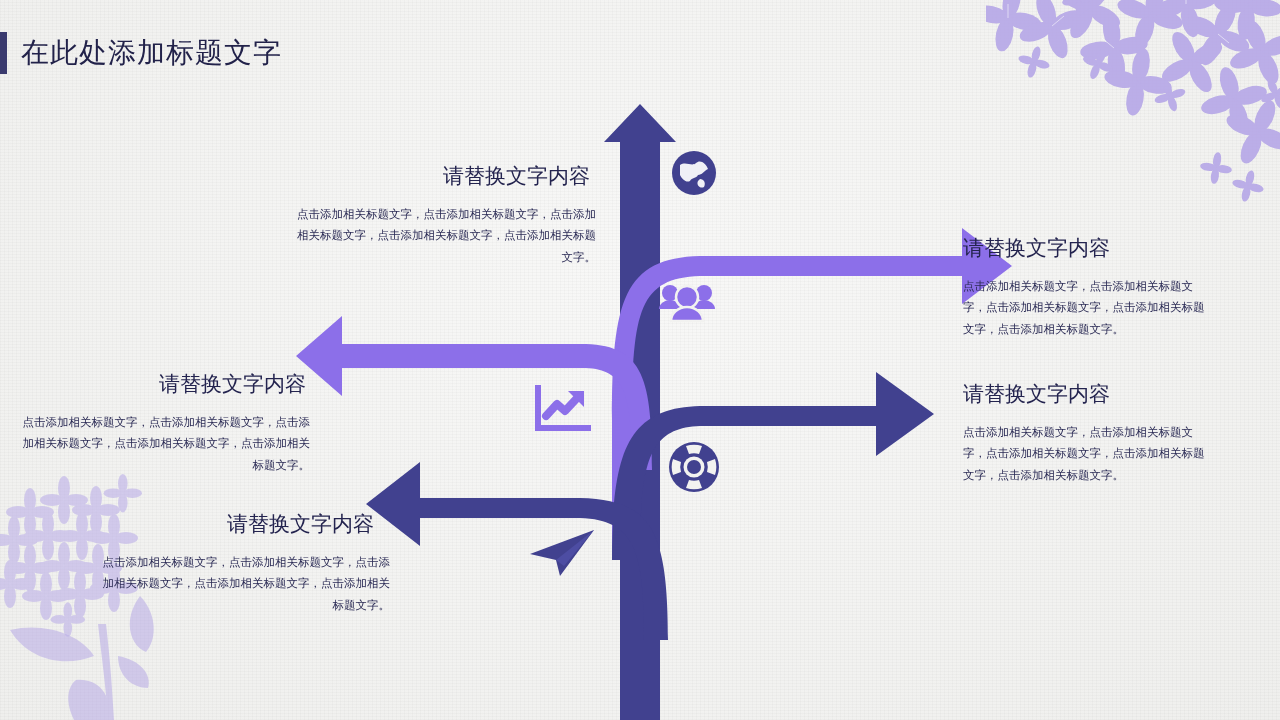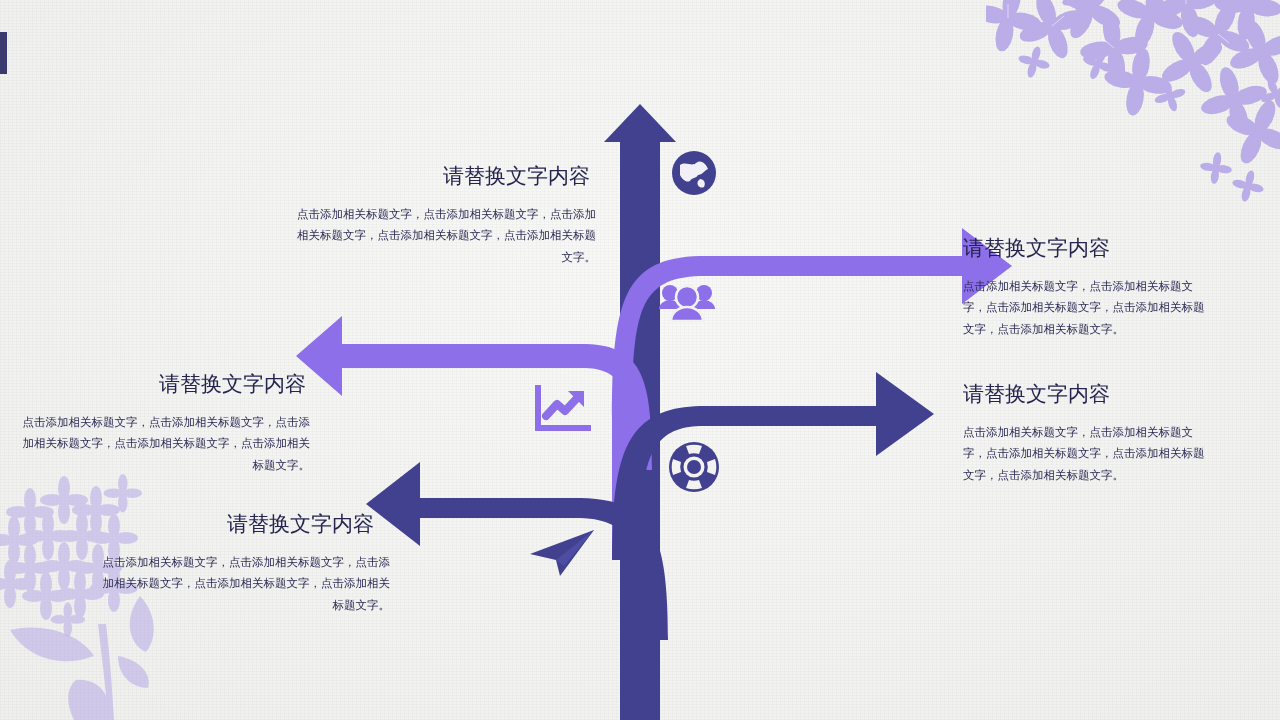--- a/index.html
+++ b/index.html
@@ -151,20 +151,21 @@
     <path d="M20 156 C54 148 90 160 104 182 C74 194 38 186 20 156 Z"></path>
     <path d="M150 122 C166 138 168 164 156 178 C140 172 132 146 150 122 Z"></path>
     <path d="M128 182 C150 186 162 200 158 214 C142 214 128 202 128 182 Z"></path>
     <path d="M86 206 C106 204 122 218 120 246 L84 246 C76 230 76 214 86 206 Z"></path>
   </g>
 </svg>
 </div>
 
 <div id="header">
   <div id="title-accent-bar"></div>
+  <div id="page-title">在此处添加标题文字</div>
 </div>
 
 <svg id="diagram" viewBox="0 0 1280 720">
 
   <g>
     <path d="M620 720 L620 142 L604 142 L640 104 L676 142 L660 142 L660 720 Z" fill="#41418f"></path>
   </g>
 
   <g>
     <path d="M612 420

